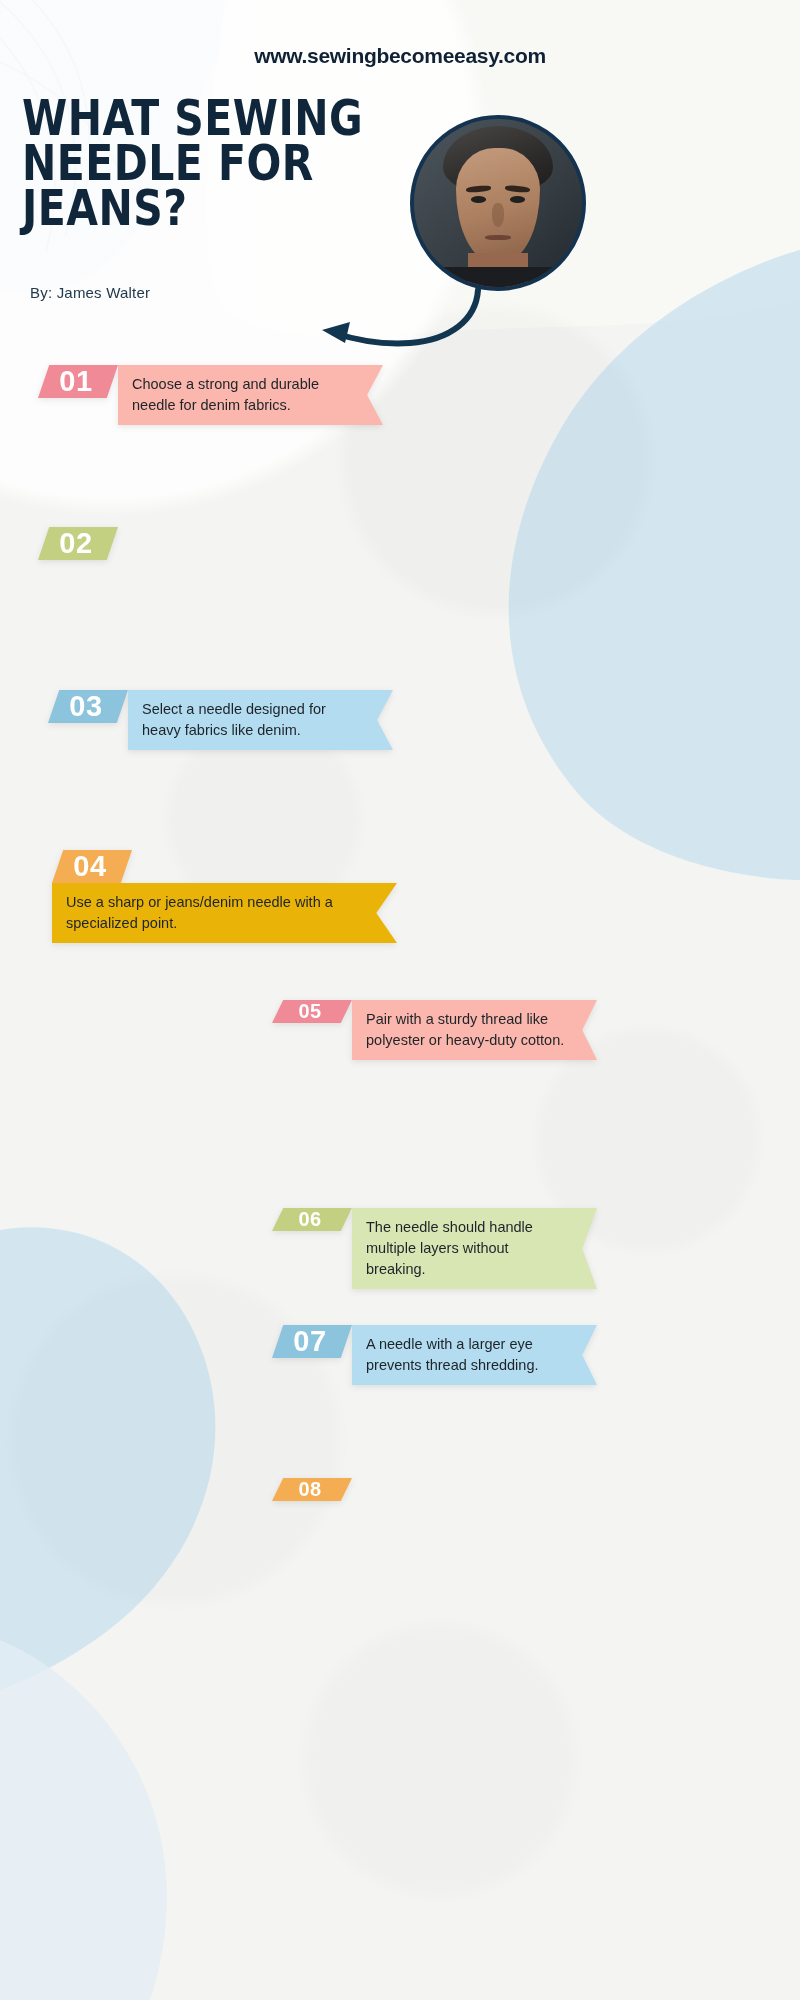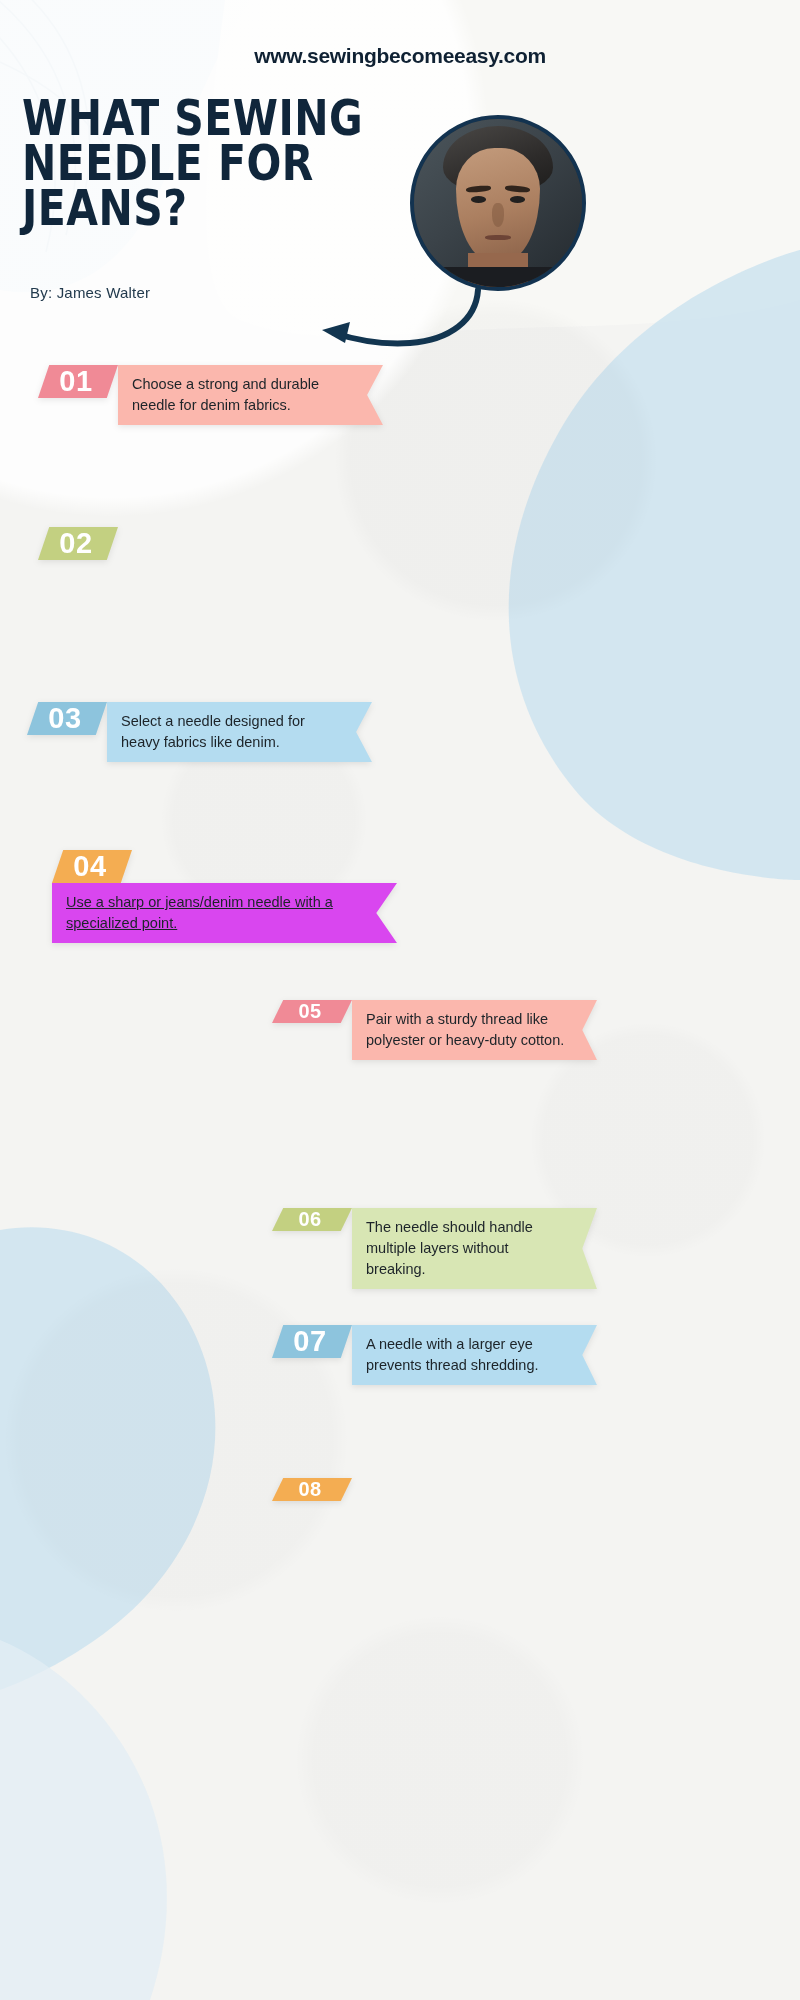--- a/index.html
+++ b/index.html
@@ -117,21 +117,21 @@
   .step.tall .num { font-size:20px; }
 
   
   .c-pink  .num{ background:#f08a96; }
   .c-pink  .txt{ background:#fbb7ad; }
   .c-green .num{ background:#c3d081; }
   .c-green .txt{ background:#d8e6b4; }
   .c-blue  .num{ background:#8dc4dd; }
   .c-blue  .txt{ background:#b4dcf0; }
   .c-amber .num{ background:#f4ad52; }
-  .c-amber .txt{ background:#d946ef;text-decoration:underline; }
+  .c-amber .txt{ background:#eab308; }
 </style>
 </head>
 <body>
 
 <svg id="bg" viewBox="0 0 800 2000" xmlns="http://www.w3.org/2000/svg">
 
   <path d="M0,0 L250,0 C215,55 190,120 160,190 C120,280 55,300 0,290 Z" fill="#dde9f0"></path>
 
   <g stroke="#b9cfdd" stroke-width="1.6" fill="none" opacity=".85">
     <path d="M10,-20 C80,35 105,120 80,215"></path>
@@ -182,21 +182,21 @@
 
 <div class="step c-pink" style="left:38px; top:365px; width:345px; height:56px;">
   <div class="num">01</div>
   <div class="txt">Choose a strong and durable needle for denim fabrics.</div>
 </div>
 
 <div class="step c-green" style="left:38px; top:527px; width:345px; height:56px;flex-direction:column;">
   <div class="num">02</div>
 </div>
 
-<div class="step c-blue" style="left:27px; top:690px; width:345px; height:72px;margin-top:12px;">
+<div class="step c-blue" style="left:48px; top:690px; width:345px; height:72px;">
   <div class="num">03</div>
   <div class="txt">Select a needle designed for heavy fabrics like denim.</div>
 </div>
 
 <div class="step c-amber" style="left:52px; top:850px; width:345px; height:40px;flex-direction:column;">
   <div class="num">04</div>
   <div class="txt">Use a sharp or jeans/denim needle with a specialized point.</div>
 </div>
 
 <div class="step c-pink tall" style="left:272px; top:1000px; width:325px; height:76px;">

